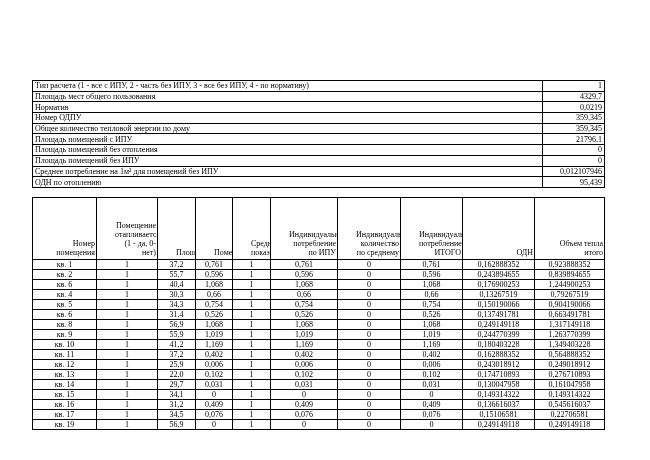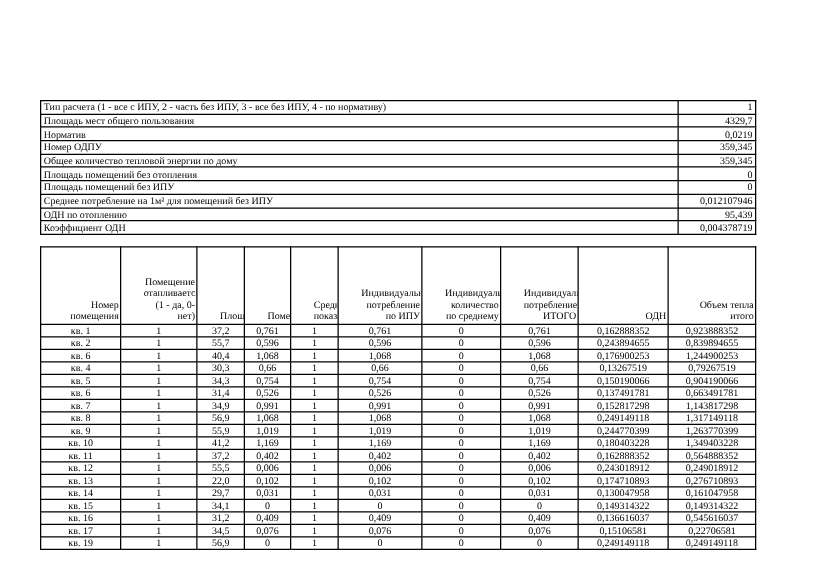--- a/index.html
+++ b/index.html
@@ -96,38 +96,38 @@
         </tr>
         <tr>
           <td class="lbl">Номер ОДПУ</td>
           <td class="val">359,345</td>
         </tr>
         <tr>
           <td class="lbl">Общее количество тепловой энергии по дому</td>
           <td class="val">359,345</td>
         </tr>
         <tr>
+          <td class="lbl">Площадь помещений с ИПУ</td>
+          <td class="val">21796,1</td>
+        </tr>
+        <tr>
           <td class="lbl">Площадь помещений без отопления</td>
           <td class="val">0</td>
         </tr>
         <tr>
           <td class="lbl">Площадь помещений без ИПУ</td>
           <td class="val">0</td>
         </tr>
         <tr>
           <td class="lbl">Среднее потребление на 1м² для помещений без ИПУ</td>
           <td class="val">0,012107946</td>
         </tr>
         <tr>
           <td class="lbl">ОДН по отоплению</td>
           <td class="val">95,439</td>
-        </tr>
-        <tr>
-          <td class="lbl">Коэффициент ОДН</td>
-          <td class="val">0,004378719</td>
         </tr>
       </tbody>
   </table>
 
   <table class="apts">
     <colgroup>
       <col style="width:64px">
       <col style="width:61px">
       <col style="width:38px">
       <col style="width:37px">
@@ -219,32 +219,20 @@
           <td>31,4</td>
           <td>0,526</td>
           <td>1</td>
           <td>0,526</td>
           <td>0</td>
           <td>0,526</td>
           <td>0,137491781</td>
           <td>0,663491781</td>
         </tr>
         <tr>
-          <td>кв. 7</td>
-          <td>1</td>
-          <td>34,9</td>
-          <td>0,991</td>
-          <td>1</td>
-          <td>0,991</td>
-          <td>0</td>
-          <td>0,991</td>
-          <td>0,152817298</td>
-          <td>1,143817298</td>
-        </tr>
-        <tr>
           <td>кв. 8</td>
           <td>1</td>
           <td>56,9</td>
           <td>1,068</td>
           <td>1</td>
           <td>1,068</td>
           <td>0</td>
           <td>1,068</td>
           <td>0,249149118</td>
           <td>1,317149118</td>
@@ -281,21 +269,21 @@
           <td>1</td>
           <td>0,402</td>
           <td>0</td>
           <td>0,402</td>
           <td>0,162888352</td>
           <td>0,564888352</td>
         </tr>
         <tr>
           <td>кв. 12</td>
           <td>1</td>
-          <td>55,5</td>
+          <td>25,9</td>
           <td>0,006</td>
           <td>1</td>
           <td>0,006</td>
           <td>0</td>
           <td>0,006</td>
           <td>0,243018912</td>
           <td>0,249018912</td>
         </tr>
         <tr>
           <td>кв. 13</td>

